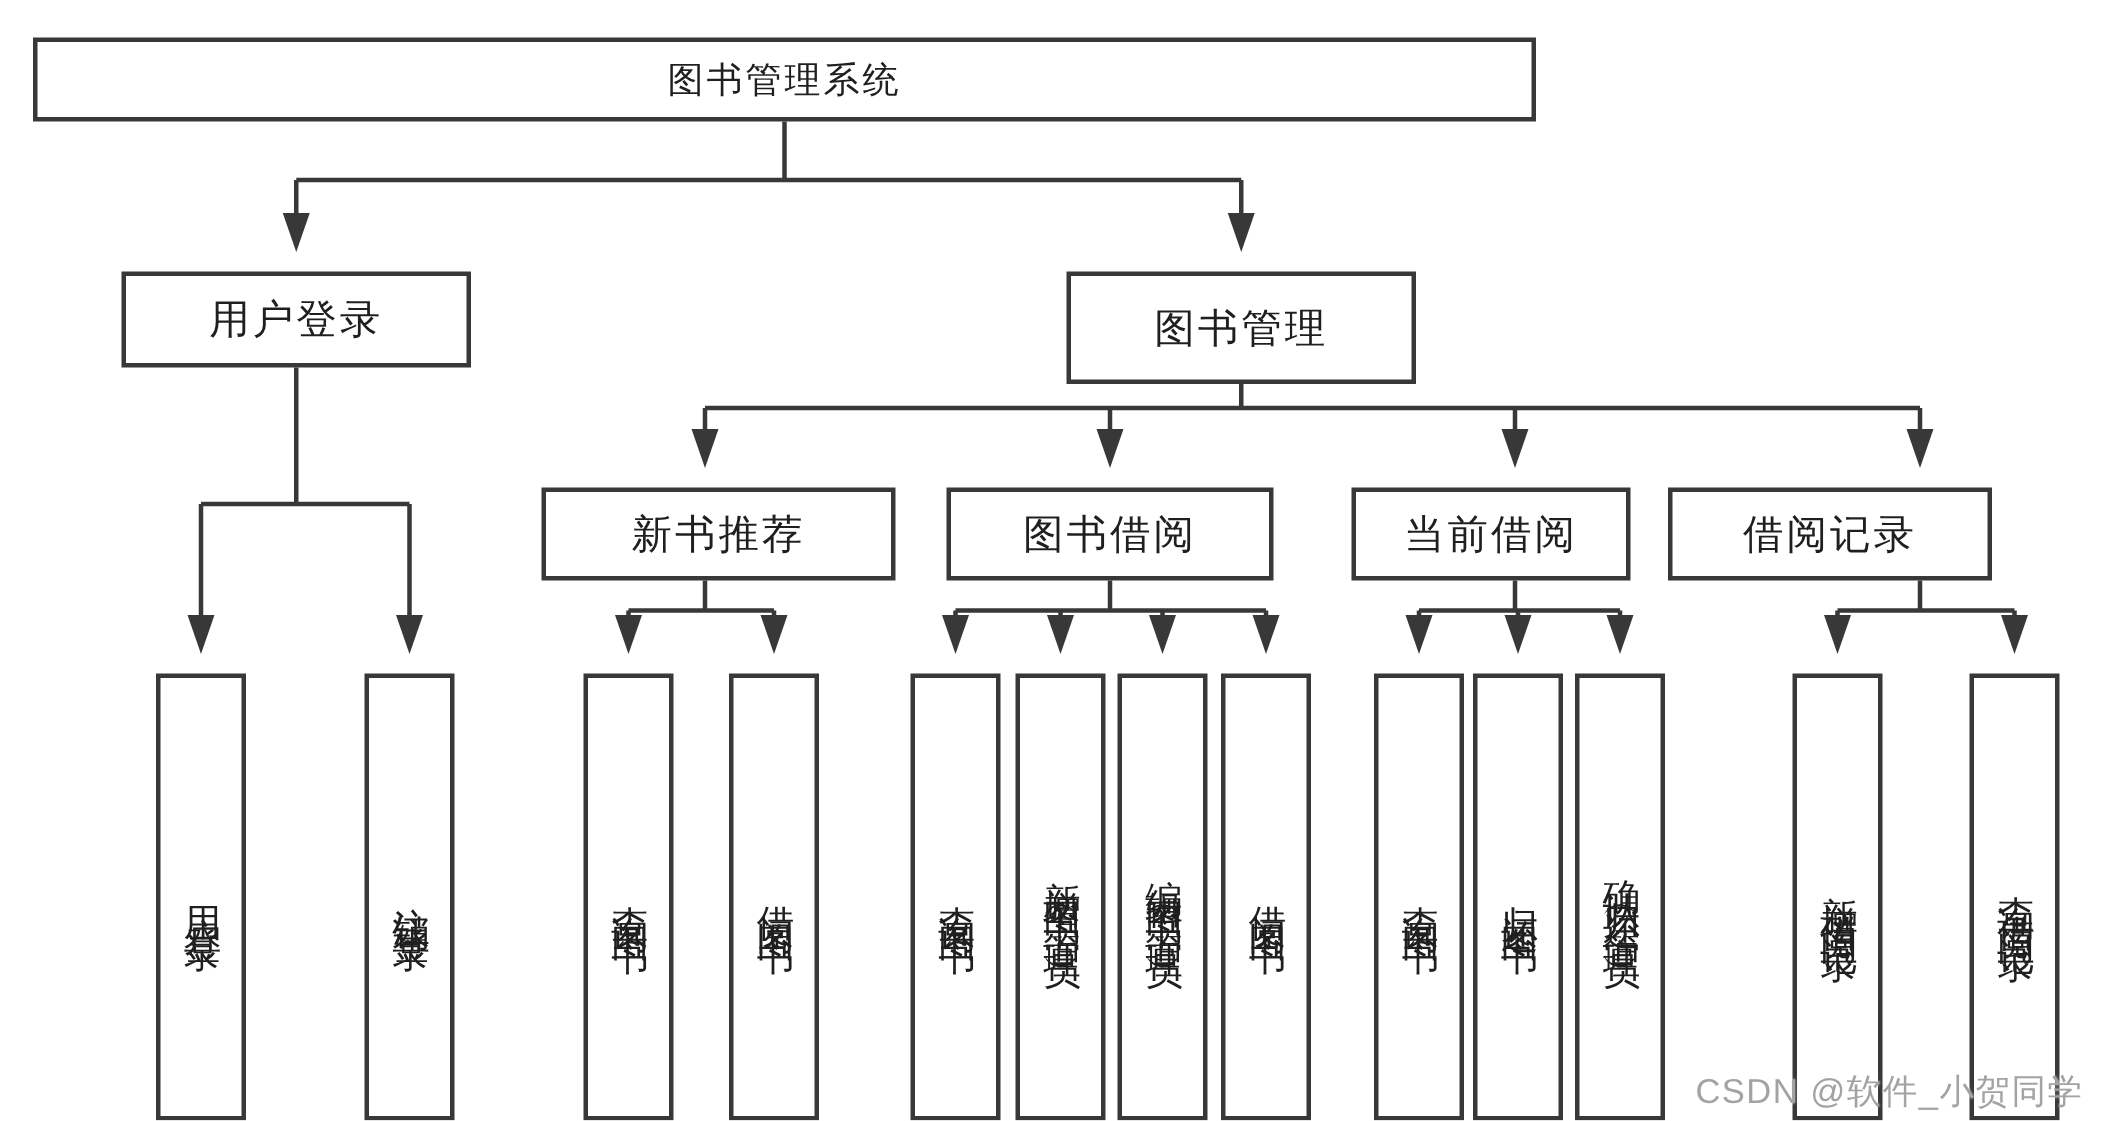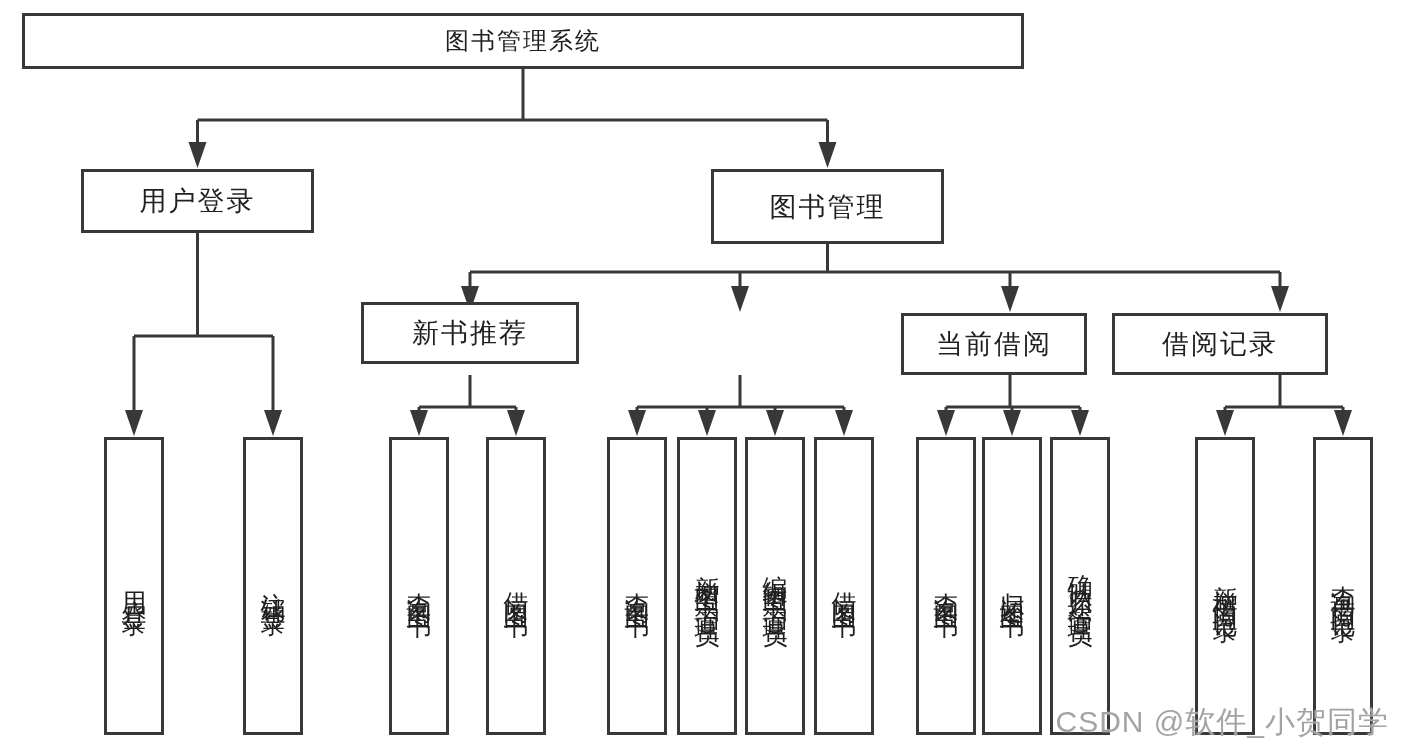--- a/index.html
+++ b/index.html
@@ -20,41 +20,42 @@
   .box {
     position: absolute;
     box-sizing: border-box;
     background: var(--box-fill, #ffffff);
     border: 3px solid var(--line, #383838);
     display: flex;
     align-items: center;
     justify-content: center;
     color: var(--text, #1f1f1f);
     z-index: 2;
+    margin-top: 12px;
   }
   .hbox span {
     letter-spacing: 2px;
     white-space: nowrap;
   }
   .root-box span { font-size: 24px; }
   .l2-box span { font-size: 27px; }
   .l3-box span { font-size: 27px; }
   .vbox span {
     writing-mode: vertical-rl;
     text-orientation: mixed;
     font-size: 25px;
     letter-spacing: 7px;
     line-height: 1;
     white-space: nowrap;
   }
   .watermark {
     position: absolute;
     right: 16px;
     bottom: 4px;
-    font-size: 30px;
+    font-size: 23px;
     letter-spacing: 1px;
     color: var(--wm, #a3a3a3);
     z-index: 3;
     white-space: nowrap;
     text-shadow: 0 0 2px rgba(255,255,255,0.8);
   }
 </style>
 </head>
 <body>
 
@@ -104,22 +105,25 @@
     <span>图书管理系统</span>
   </div>
 
   <div class="box hbox l2-box" style="left:81px; top:169px; width:233px; height:64px;">
     <span>用户登录</span>
   </div>
   <div class="box hbox l2-box" style="left:711px; top:169px; width:233px; height:75px;">
     <span>图书管理</span>
   </div>
 
-  <div class="box hbox l3-box" style="left:361px; top:302px; width:218px; height:62px;">
+  <div class="box hbox l3-box" style="left:361px; top:313px; width:236px; height:62px;">
     <span>新书推荐</span>
+  </div>
+  <div class="box hbox l3-box" style="left:631px; top:313px; width:218px; height:62px;">
+    <span>图书借阅</span>
   </div>
   <div class="box hbox l3-box" style="left:901px; top:313px; width:186px; height:62px;">
     <span>当前借阅</span>
   </div>
   <div class="box hbox l3-box" style="left:1112px; top:313px; width:216px; height:62px;">
     <span>借阅记录</span>
   </div>
 
   <div class="box vbox" style="left:104px; top:437px; width:60px; height:298px;">
     <span>用户登录</span>

